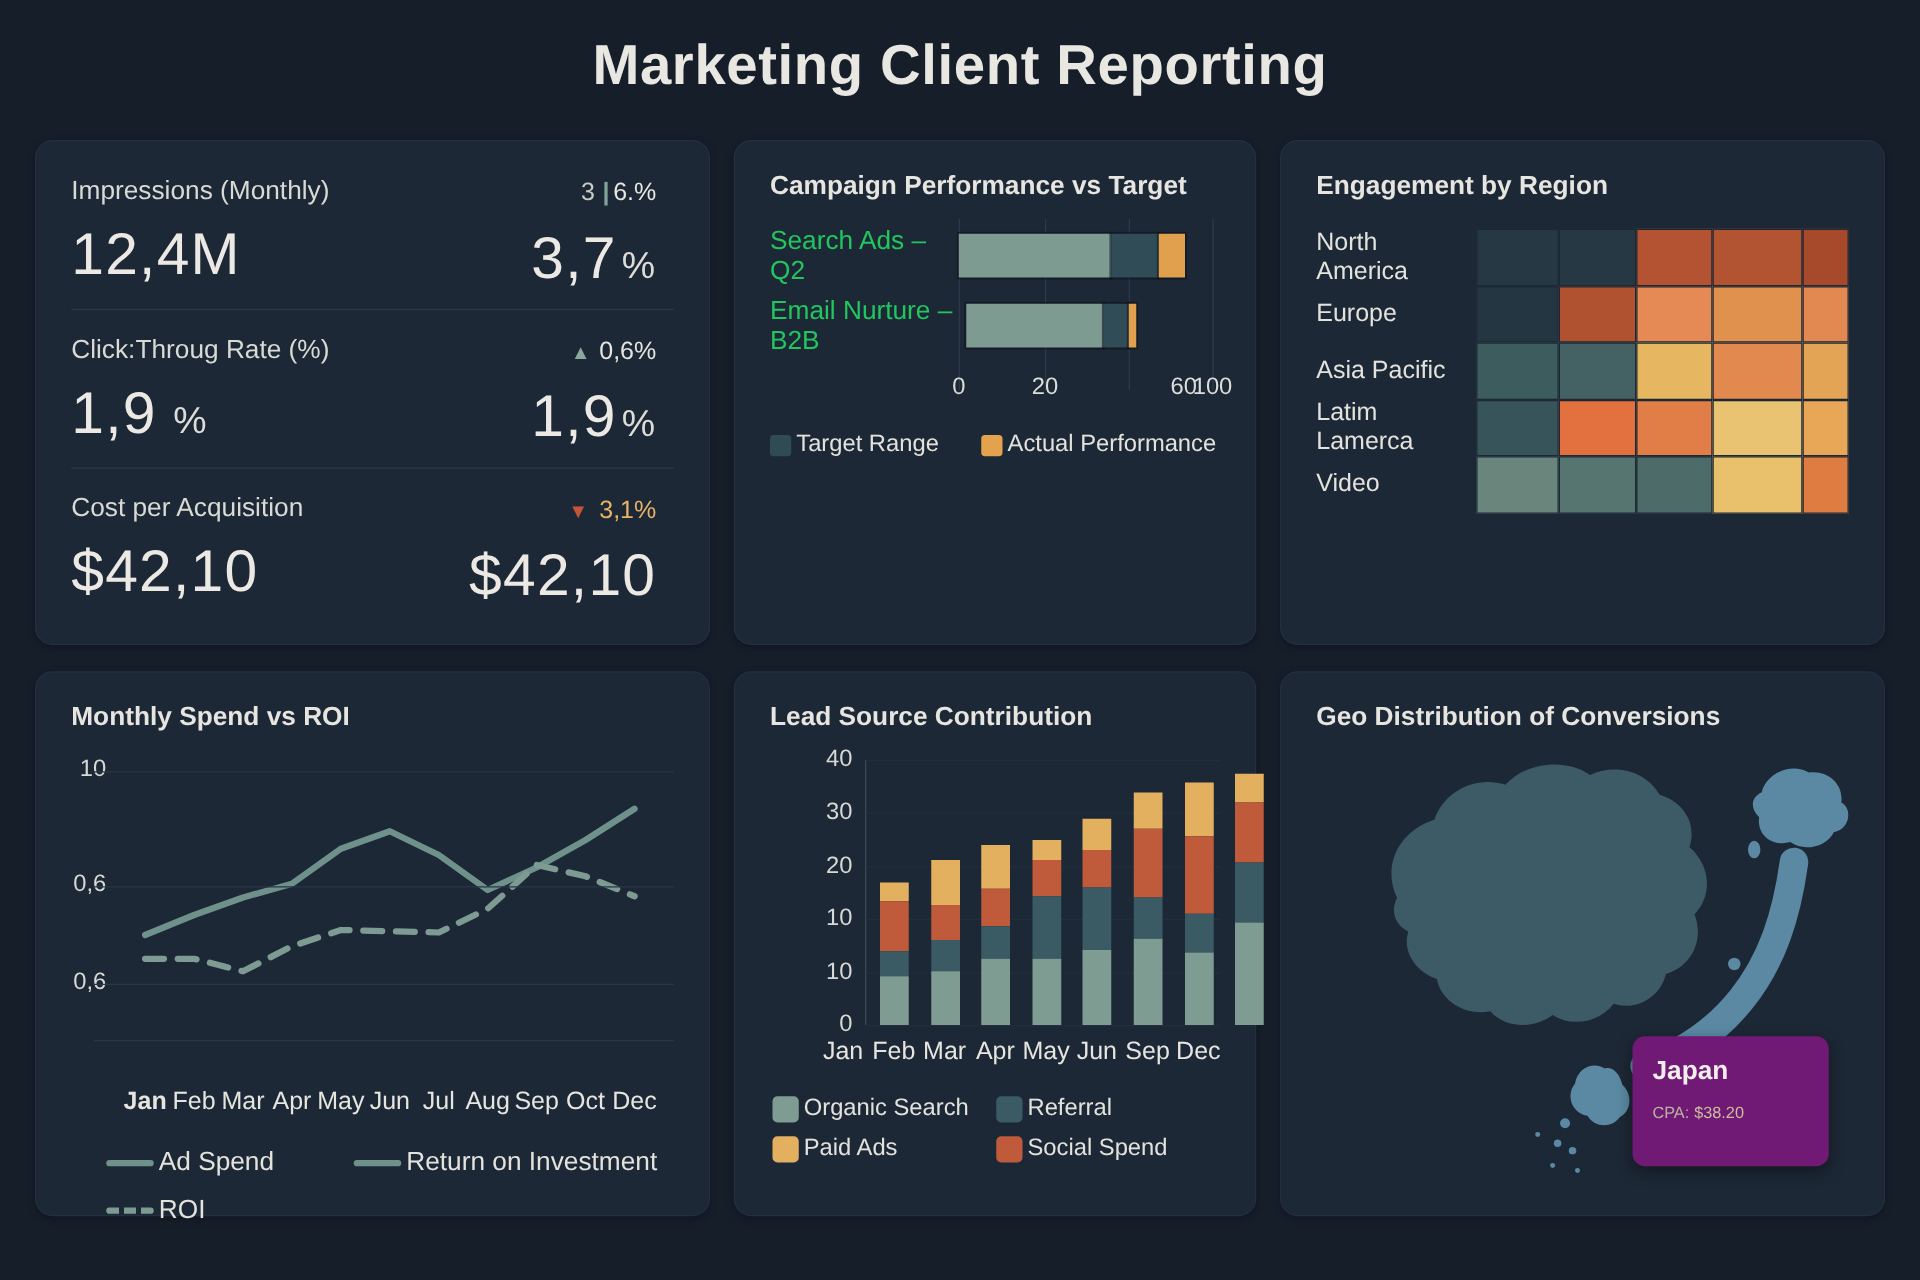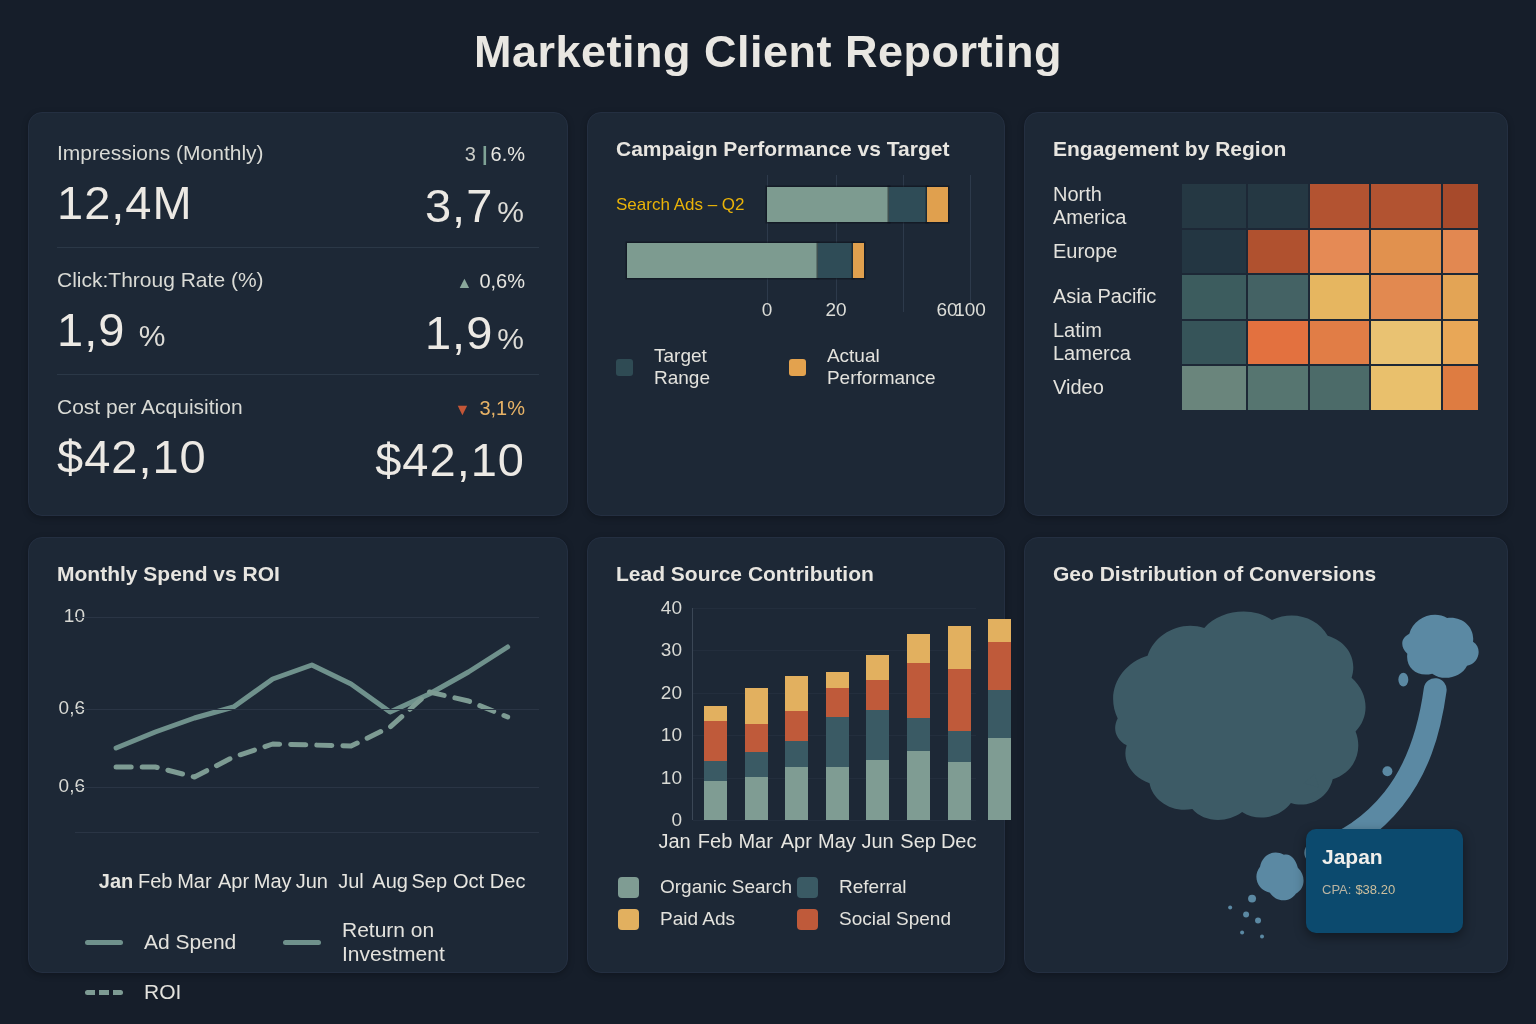--- a/index.html
+++ b/index.html
@@ -49,28 +49,28 @@
   .d-white { color:#e8e7e2; }
   .tri-up   { color:#8aa79b; font-size:16px; margin-right:7px; }
   .tri-down { color:#c45637; font-size:16px; margin-right:9px; }
   .d-up-text   { color:#e6e5e0; }
   .d-down-text { color:#e8b366; }
   
   .cp-rows { position:relative; margin-top:26px; }
   .cp-grid { position:absolute; left:151px; right:6px; top:-12px; bottom:-34px; }
   .cp-gridline { position:absolute; top:0; bottom:0; width:1px; background:#2d3a4b; }
   .cp-row { display:flex; align-items:center; height:35px; margin-bottom:21px; position:relative; }
-  .cp-label { width:151px; font-size:17px; color:#eab308; flex:none; }
+  .cp-label { width:151px; font-size:21px; color:#22c55e; flex:none; }
   .cp-track { position:relative; flex:1; height:35px; margin-right:6px; }
   .cp-seg { position:absolute; top:0; bottom:0; box-shadow:0 0 0 1.5px rgba(12,17,25,.55); }
   .cp-axis { position:relative; height:26px; margin-top:6px; }
   .cp-axis-inner { position:absolute; left:151px; right:6px; top:0; bottom:0; }
   .cp-tick { position:absolute; transform:translateX(-50%); font-size:19px; color:#dcddd8; }
   .legend-row { display:flex; gap:34px; margin-top:20px; align-items:center; }
-  .legend-item { display:inline-flex; align-items:center; gap:21px; }
+  .legend-item { display:inline-flex; align-items:center; gap:4px; }
   .legend-swatch { width:17px; height:17px; border-radius:3px; flex:none; }
   .legend-label { font-size:19px; color:#e3e2dd; }
   
   #hm-grid { display:grid; grid-auto-rows:45.5px; margin-top:22px; }
   .hm-label { display:flex; align-items:center; font-size:20px; color:#e3e2dd; padding-right:14px; line-height:1.15; }
   .hm-cell { border:1.5px solid #1d2836; }
   
   .lc-area { position:relative; margin-left:38px; margin-top:14px; height:250px; }
   .lc-plot { position:absolute; inset:0; }
   .lc-gridline { position:absolute; left:-20px; right:0; height:1px; background:#2a3545; }
@@ -91,21 +91,21 @@
   .sb-seg { width:100%; }
   .sb-xlabels { position:relative; margin-left:36px; height:26px; margin-top:10px; }
   .sb-xlabel { position:absolute; transform:translateX(-50%); font-size:20px; color:#e6e5e0; }
   .sb-legend { display:grid; grid-template-columns:1fr 1fr; row-gap:10px; margin-top:20px; padding-left:2px; }
   .sb-legend .legend-swatch { width:21px; height:21px; border-radius:4px; }
   
   .geo-map-wrap { position:relative; margin-top:8px; height:340px; }
   .geo-map-wrap svg { position:absolute; inset:0; }
   .geo-tooltip {
     position:absolute; right:16px; top:225px; width:157px; height:104px;
-    background:#0c4a6e; border-radius:10px; padding:16px 16px;
+    background:#701a75; border-radius:10px; padding:16px 16px;
     box-shadow:0 4px 12px rgba(0,0,0,.4);
   }
   .geo-tooltip .tt-title { font-size:21px; font-weight:700; color:#f0efeb; margin-bottom:13px; }
   .geo-tooltip .tt-line { font-size:13px; color:#b9b3a2; }
   .geo-tooltip .tt-value { color:#cdbf9d; margin-left:4px; }
 </style>
 </head>
 <body>
 
 <div class="page-title">Marketing Client Reporting</div>
@@ -156,20 +156,21 @@
         </div>
         <div class="cp-row">
           <div class="cp-label">Search Ads – Q2</div>
           <div class="cp-track">
             <div class="cp-seg" style="left: 0%; width: 60%; background: rgb(125, 155, 144);"></div>
             <div class="cp-seg" style="left: 60%; width: 19%; background: rgb(47, 76, 87);"></div>
             <div class="cp-seg" style="left: 79%; width: 10%; background: rgb(224, 160, 78);"></div>
           </div>
         </div>
         <div class="cp-row">
+          <div class="cp-label">Email Nurture – B2B</div>
           <div class="cp-track">
             <div class="cp-seg" style="left: 3%; width: 54%; background: rgb(125, 155, 144);"></div>
             <div class="cp-seg" style="left: 57%; width: 10%; background: rgb(47, 76, 87);"></div>
             <div class="cp-seg" style="left: 67%; width: 3%; background: rgb(224, 160, 78);"></div>
           </div>
         </div>
       </div>
     <div id="cp-axis" class="cp-axis">
         <div class="cp-axis-inner">
           <span class="cp-tick" style="left: 0%;">0</span>

